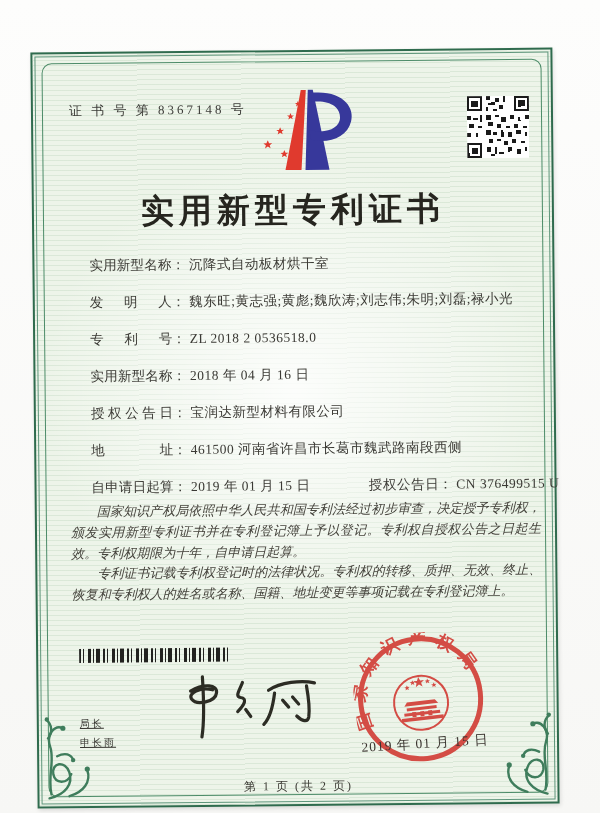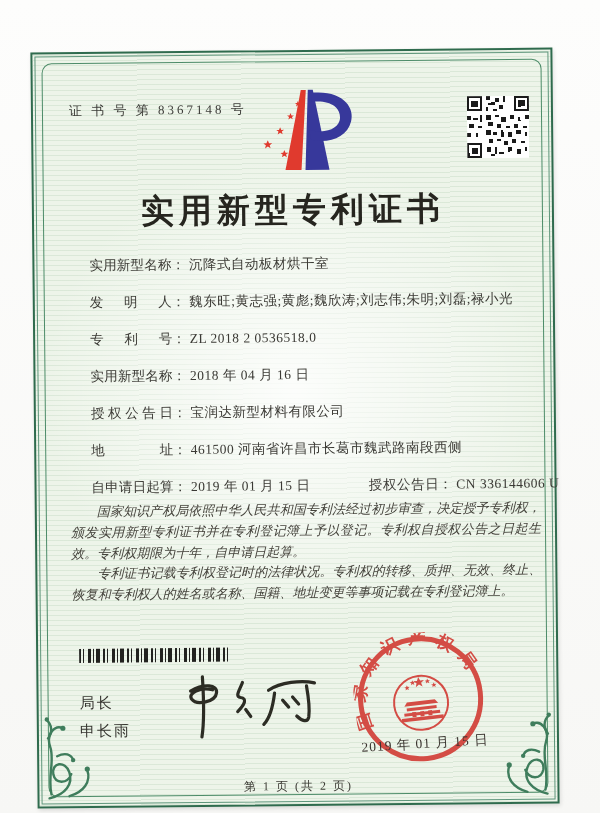--- a/index.html
+++ b/index.html
@@ -47,21 +47,21 @@
   .paragraphs p{margin:0;text-indent:2em;}
   .barcode{
     position:absolute;left:41px;top:595px;width:152px;height:14px;
     background:repeating-linear-gradient(90deg,
       #22221f 0 2px, transparent 2px 4px,
       #22221f 4px 5px, transparent 5px 9px,
       #22221f 9px 12px, transparent 12px 14px,
       #22221f 14px 15px, transparent 15px 17px,
       #22221f 17px 21px, transparent 21px 24px);
   }
-  .officer{position:absolute;left:41px;top:636px;font-size:15px;color:#35342f;letter-spacing:2px;line-height:1.85;}
+  .officer{position:absolute;left:41px;top:661px;font-size:10px;color:#35342f;letter-spacing:2px;line-height:1.85;text-decoration:underline;}
   .signature{position:absolute;left:122px;top:608px;width:170px;height:92px;}
   .seal{position:absolute;left:316px;top:582px;width:132px;height:132px;transform:rotate(-6deg);opacity:.92;}
   .seal-date{
     position:absolute;left:306px;top:684px;width:160px;text-align:center;
     font-size:13.5px;color:#3a342f;letter-spacing:1px;transform:rotate(-3deg);
   }
   .footer{
     position:absolute;left:0;top:726px;width:100%;text-align:center;
     font-size:12px;color:#3c3b35;letter-spacing:2px;
   }
@@ -133,21 +133,21 @@
       <span class="flabel">实用新型名称</span><span class="fcolon">：</span><span class="fvalue">2018 年 04 月 16 日</span>
     </div>
     <div class="frow" style="top:148px;">
       <span class="flabel">授权公告日</span><span class="fcolon">：</span><span class="fvalue">宝润达新型材料有限公司</span>
     </div>
     <div class="frow" style="top:185px;">
       <span class="flabel">地址</span><span class="fcolon">：</span><span class="fvalue">461500 河南省许昌市长葛市魏武路南段西侧</span>
     </div>
     <div class="frow" style="top:222px;">
       <span><span class="flabel">自申请日起算</span><span class="fcolon">：</span><span class="fvalue">2019 年 01 月 15 日</span></span>
-      <span class="pair2"><span class="flabel">授权公告日</span><span class="fcolon">：</span><span class="fvalue">CN 336144606 U</span></span>
+      <span class="pair2"><span class="flabel">授权公告日</span><span class="fcolon">：</span><span class="fvalue">CN 376499515 U</span></span>
     </div>
   </div>
 
   <div class="paragraphs">
     <p>国家知识产权局依照中华人民共和国专利法经过初步审查，决定授予专利权，颁发实用新型专利证书并在专利登记簿上予以登记。专利权自授权公告之日起生效。专利权期限为十年，自申请日起算。</p>
     <p>专利证书记载专利权登记时的法律状况。专利权的转移、质押、无效、终止、恢复和专利权人的姓名或名称、国籍、地址变更等事项记载在专利登记簿上。</p>
   </div>
 
   <div class="barcode"></div>
 

